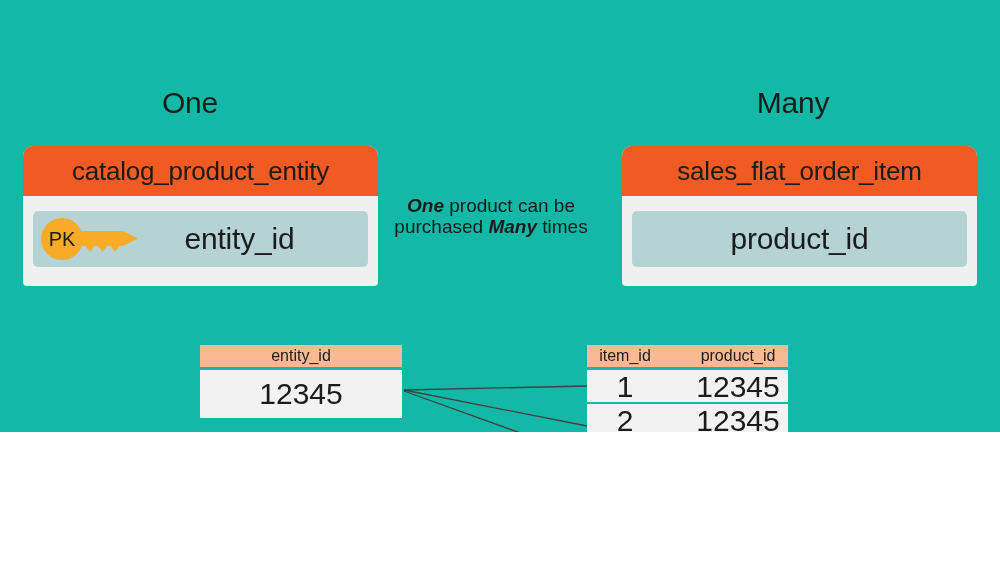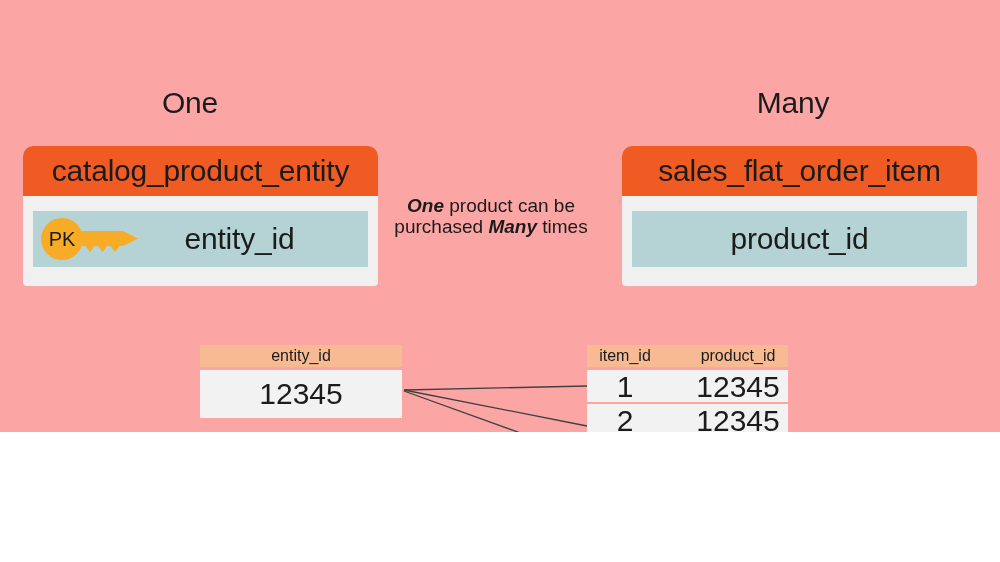--- a/index.html
+++ b/index.html
@@ -15,21 +15,21 @@
   * { box-sizing: border-box; margin: 0; padding: 0; }
   body {
     background: #ffffff;
     font-family: "Liberation Sans", sans-serif;
     color: var(--ink);
   }
   .canvas {
     position: relative;
     width: 1000px;
     height: 432px;
-    background: #fca5a5;
+    background: #14b8a6;
     overflow: hidden;
   }
   .heading {
     position: absolute;
     top: 86px;
     width: 220px;
     text-align: center;
     font-size: 30px;
     letter-spacing: -0.2px;
   }
@@ -46,31 +46,31 @@
   }
   .card-left  { left: 23px; }
   .card-right { left: 622px; }
   .card-header {
     height: 50px;
     background: var(--orange);
     border-radius: 10px 10px 0 0;
     display: flex;
     align-items: center;
     justify-content: center;
-    font-size: 30px;
+    font-size: 26px;
     letter-spacing: -0.2px;
   }
   .field-row {
     position: absolute;
     left: 10px;
     right: 10px;
     top: 65px;
     height: 56px;
     background: var(--teal);
-    border-radius: 0;
+    border-radius: 5px;
     display: flex;
     align-items: center;
     justify-content: center;
     font-size: 30px;
     letter-spacing: -0.2px;
   }
   .field-row.with-key { padding-left: 78px; }
   .pk-icon {
     position: absolute;
     left: 8px;

